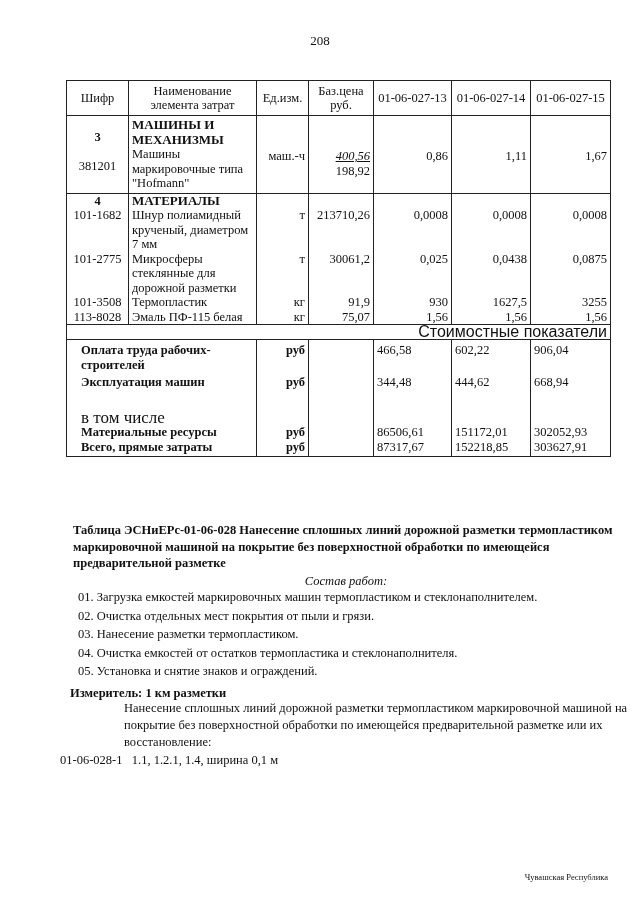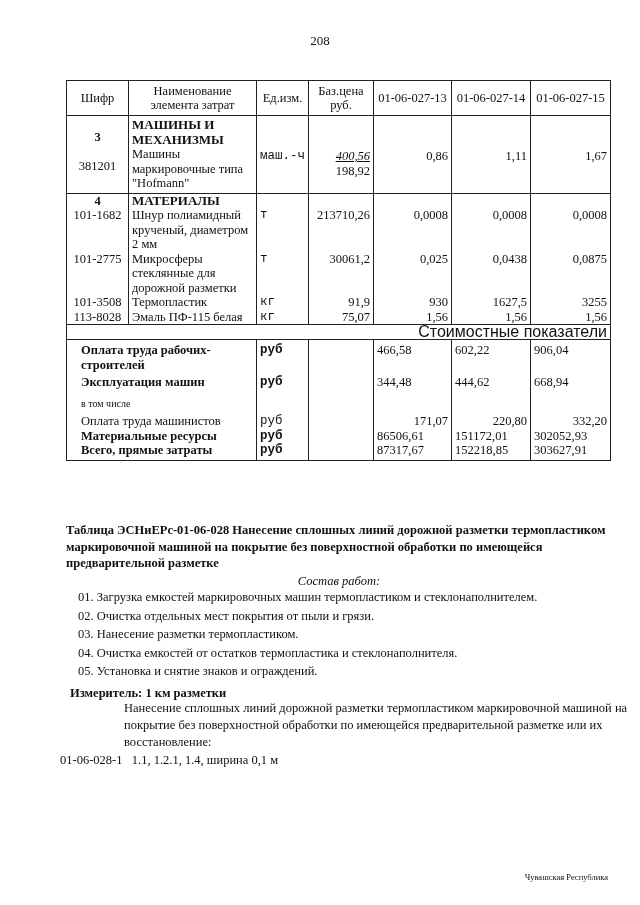--- a/index.html
+++ b/index.html
@@ -10,33 +10,33 @@
   }
   .page-number { position: absolute; top: 33px; left: 0; width: 640px; text-align: center; font-size: 13px; }
   table.est {
     position: absolute; top: 80px; left: 66px; width: 544px;
     border-collapse: collapse; table-layout: fixed;
     font-size: 12.5px; line-height: 14.5px;
   }
   table.est td, table.est th { border: 1px solid #222; padding: 0 3px; vertical-align: top; }
   table.est th { font-weight: normal; text-align: center; vertical-align: middle; height: 34px; line-height: 14px; }
   .c-code { text-align: center; }
-  .c-unit { text-align: left; font-family: Liberation Mono, monospace; }
+  .c-unit { text-align: right; }
   .c-num { text-align: right; }
   .bold { font-weight: bold; }
   .sec-title { font-weight: bold; font-size: 13px; }
   .under { text-decoration: underline; font-style: italic; }
   .nb td { border-top: none !important; border-bottom: none !important; }
   .cost-caption td {
     font-family: "Liberation Sans", "DejaVu Sans", sans-serif; font-size: 16px;
     text-align: right; padding: 1px 6px 1px 3px; height: 14px; line-height: 13px;
   }
   .cost td.lbl { padding-left: 14px; }
   .num-bold { font-weight: normal; }
-  .section-block { position: absolute; left: 66px; width: 546px; line-height: 18.5px; font-size: 12.5px; }
+  .section-block { position: absolute; left: 73px; width: 546px; line-height: 18.5px; font-size: 12.5px; }
   .tbl-title { top: 522px; font-weight: bold; line-height: 16.5px; }
   .works-title { top: 572px; width: 546px; text-align: center; font-style: italic; }
   .works { top: 588px; left: 78px; }
   .works div { height: 18.5px; }
   .measure { top: 684px; left: 70px; font-weight: bold; }
   .measure-desc { top: 700px; left: 76px; width: 534px; line-height: 17px; margin-left: 48px; }
   .code-line { top: 751px; left: 60px; }
   .footer { position: absolute; top: 872px; right: 32px; font-size: 8.5px; }
 </style>
 </head>
@@ -96,21 +96,21 @@
       <td class="c-code bold" style="border-top:1px solid #222 !important;">4</td>
       <td class="sec-title" style="border-top:1px solid #222 !important;">МАТЕРИАЛЫ</td>
       <td style="border-top:1px solid #222 !important;"></td>
       <td style="border-top:1px solid #222 !important;"></td>
       <td style="border-top:1px solid #222 !important;"></td>
       <td style="border-top:1px solid #222 !important;"></td>
       <td style="border-top:1px solid #222 !important;"></td>
     </tr>
     <tr class="nb">
       <td class="c-code">101-1682</td>
-      <td>Шнур полиамидный крученый, диаметром 2 мм</td>
+      <td>Шнур полиамидный крученый, диаметром 7 мм</td>
       <td class="c-unit">т</td>
       <td class="c-num">213710,26</td>
       <td class="c-num">0,0008</td>
       <td class="c-num">0,0008</td>
       <td class="c-num">0,0008</td>
     </tr>
     <tr class="nb">
       <td class="c-code">101-2775</td>
       <td>Микросферы стеклянные для дорожной разметки</td>
       <td class="c-unit">т</td>
@@ -146,35 +146,27 @@
       <td colspan="2" class="lbl bold" style="padding-top:3px;">Оплата труда рабочих-строителей</td>
       <td class="c-unit bold" style="padding-top:3px;">руб</td>
       <td></td>
       <td class="num-bold" style="padding-top:3px;">466,58</td>
       <td class="num-bold" style="padding-top:3px;">602,22</td>
       <td class="num-bold" style="padding-top:3px;">906,04</td>
     </tr>
     <tr class="nb cost">
       <td colspan="2" class="lbl" style="padding-top:3px;">
         <div class="bold">Эксплуатация машин</div>
-        <div style="font-size:10px; margin-top:7px;">в том числе</div>
+        <div style="font-size:17px; margin-top:21px;">в том числе</div>
       </td>
       <td class="c-unit bold" style="padding-top:3px;">руб</td>
       <td></td>
       <td class="num-bold" style="padding-top:3px;">344,48</td>
       <td class="num-bold" style="padding-top:3px;">444,62</td>
       <td class="num-bold" style="padding-top:3px;">668,94</td>
-    </tr>
-    <tr class="nb cost">
-      <td colspan="2" class="lbl" style="padding-top:3px;">Оплата труда машинистов</td>
-      <td class="c-unit" style="padding-top:3px;">руб</td>
-      <td></td>
-      <td class="c-num" style="padding-top:3px;">171,07</td>
-      <td class="c-num" style="padding-top:3px;">220,80</td>
-      <td class="c-num" style="padding-top:3px;">332,20</td>
     </tr>
     <tr class="nb cost">
       <td colspan="2" class="lbl bold">Материальные ресурсы</td>
       <td class="c-unit bold">руб</td>
       <td></td>
       <td class="num-bold">86506,61</td>
       <td class="num-bold">151172,01</td>
       <td class="num-bold">302052,93</td>
     </tr>
     <tr class="nb cost">

